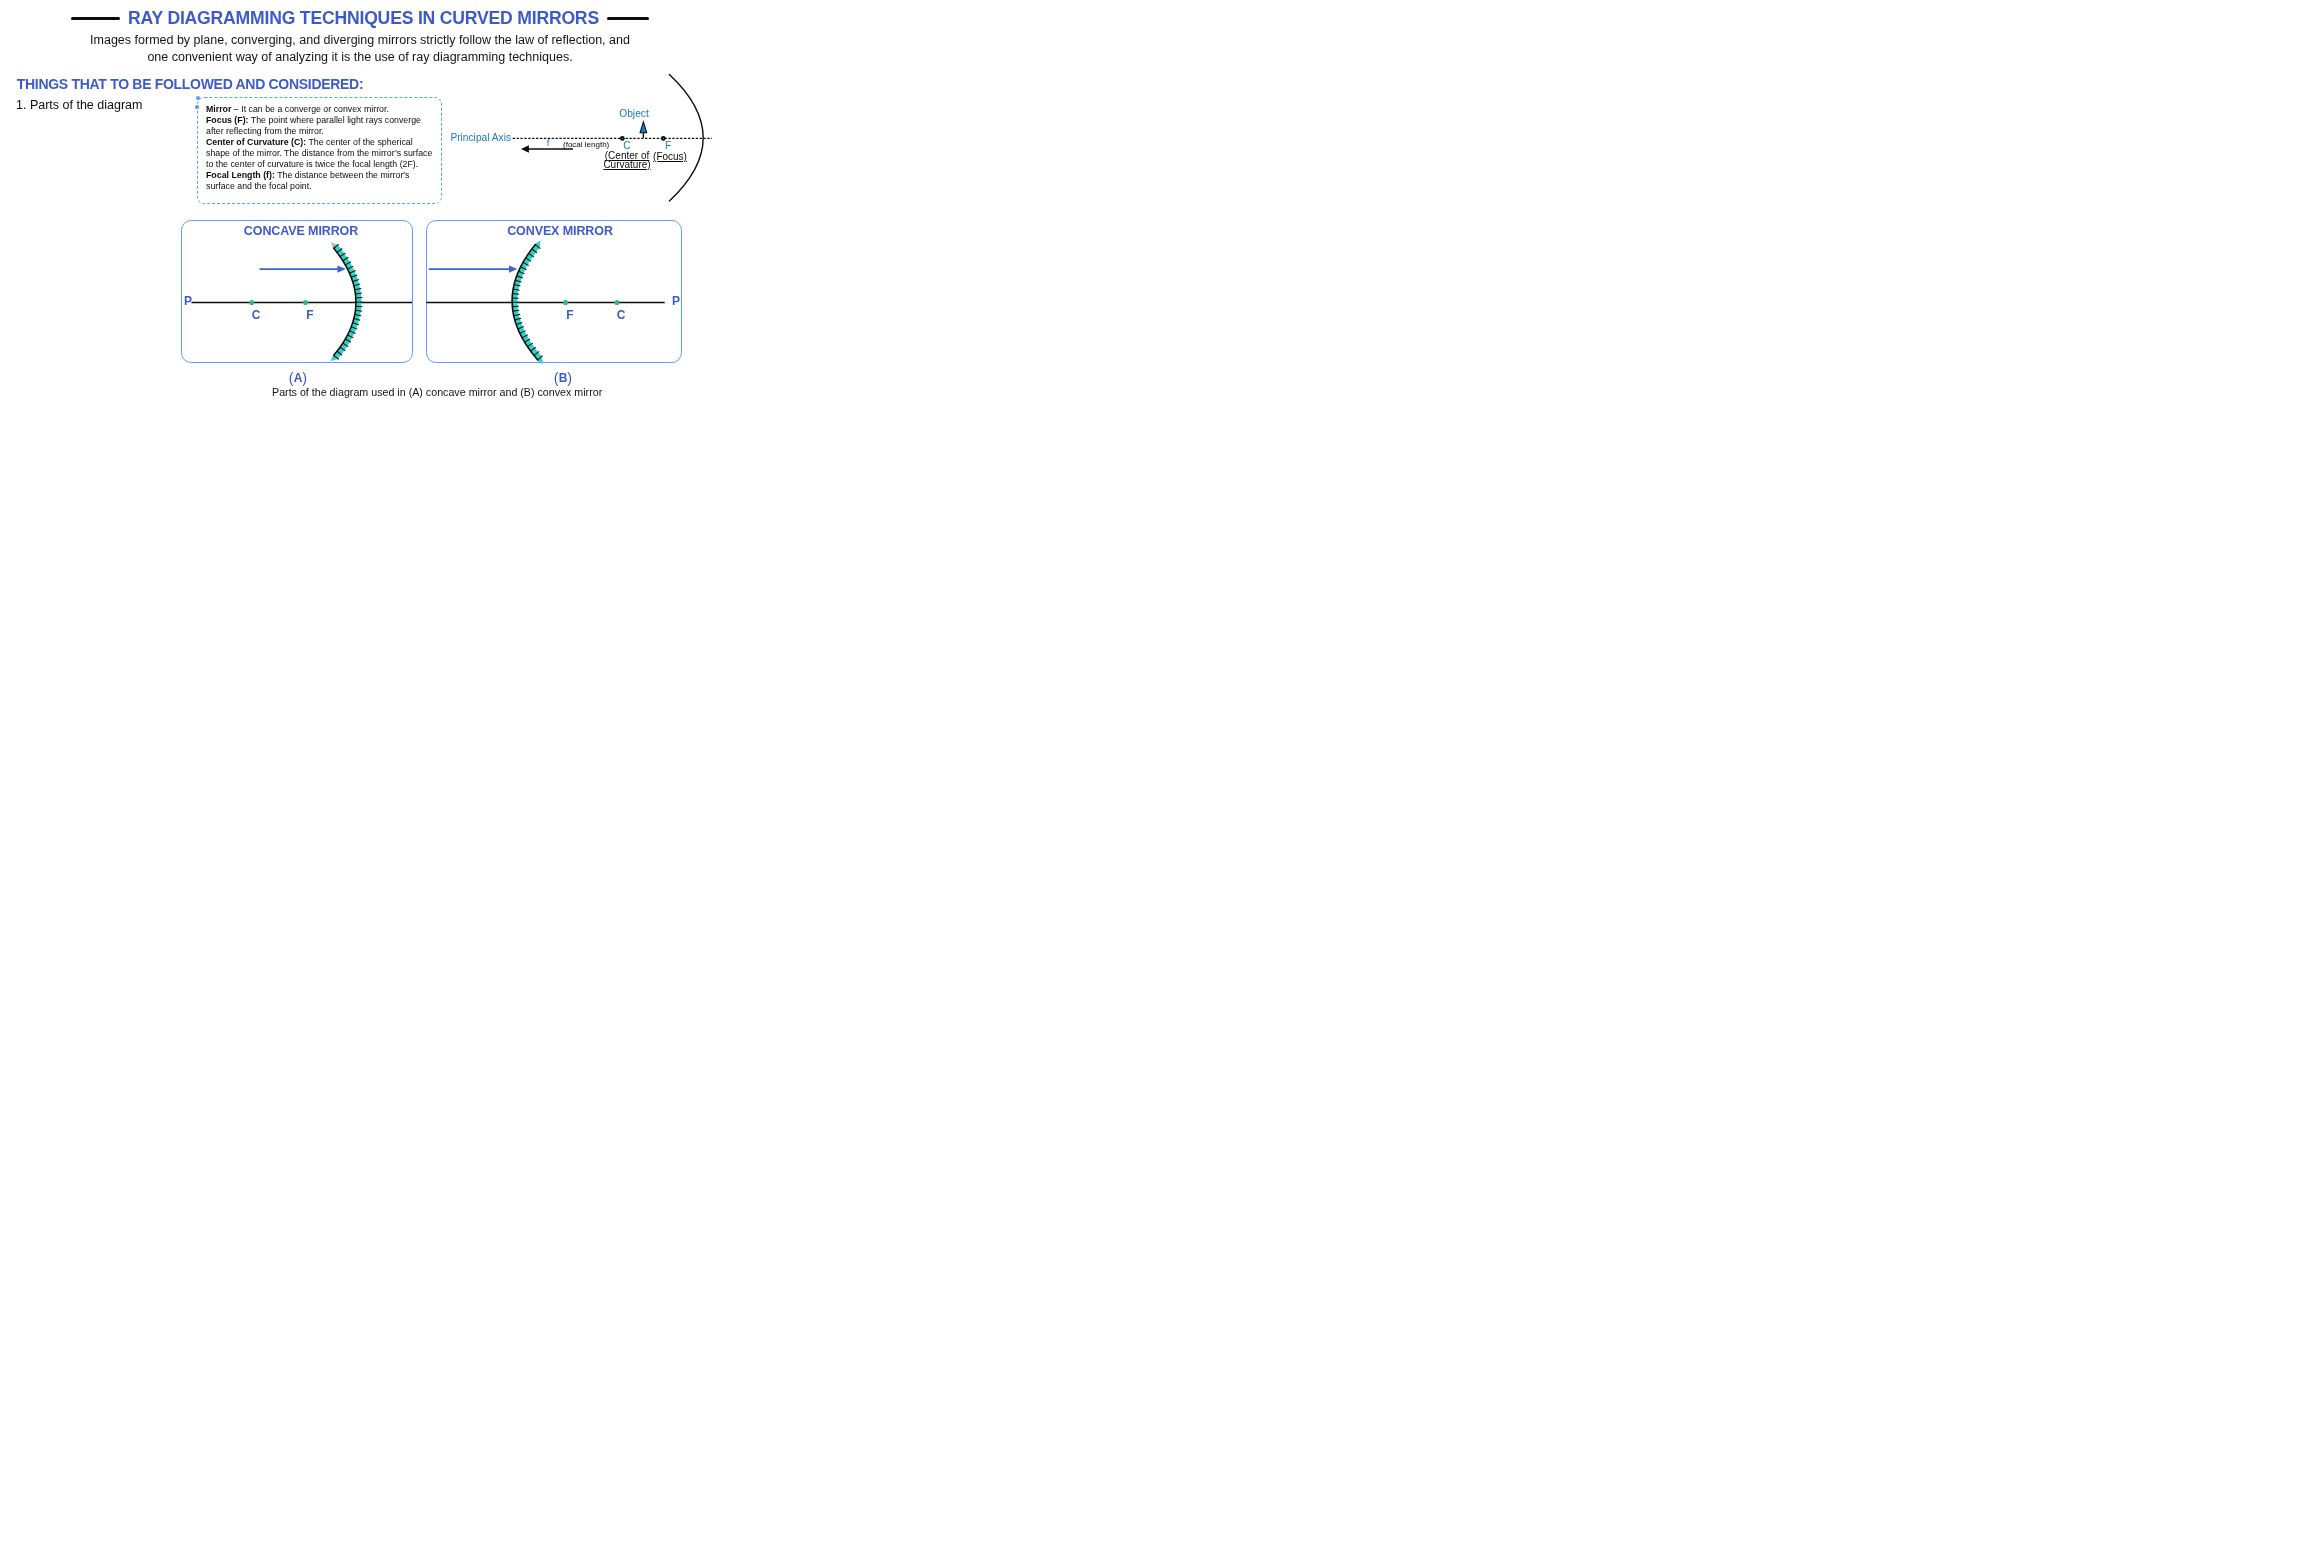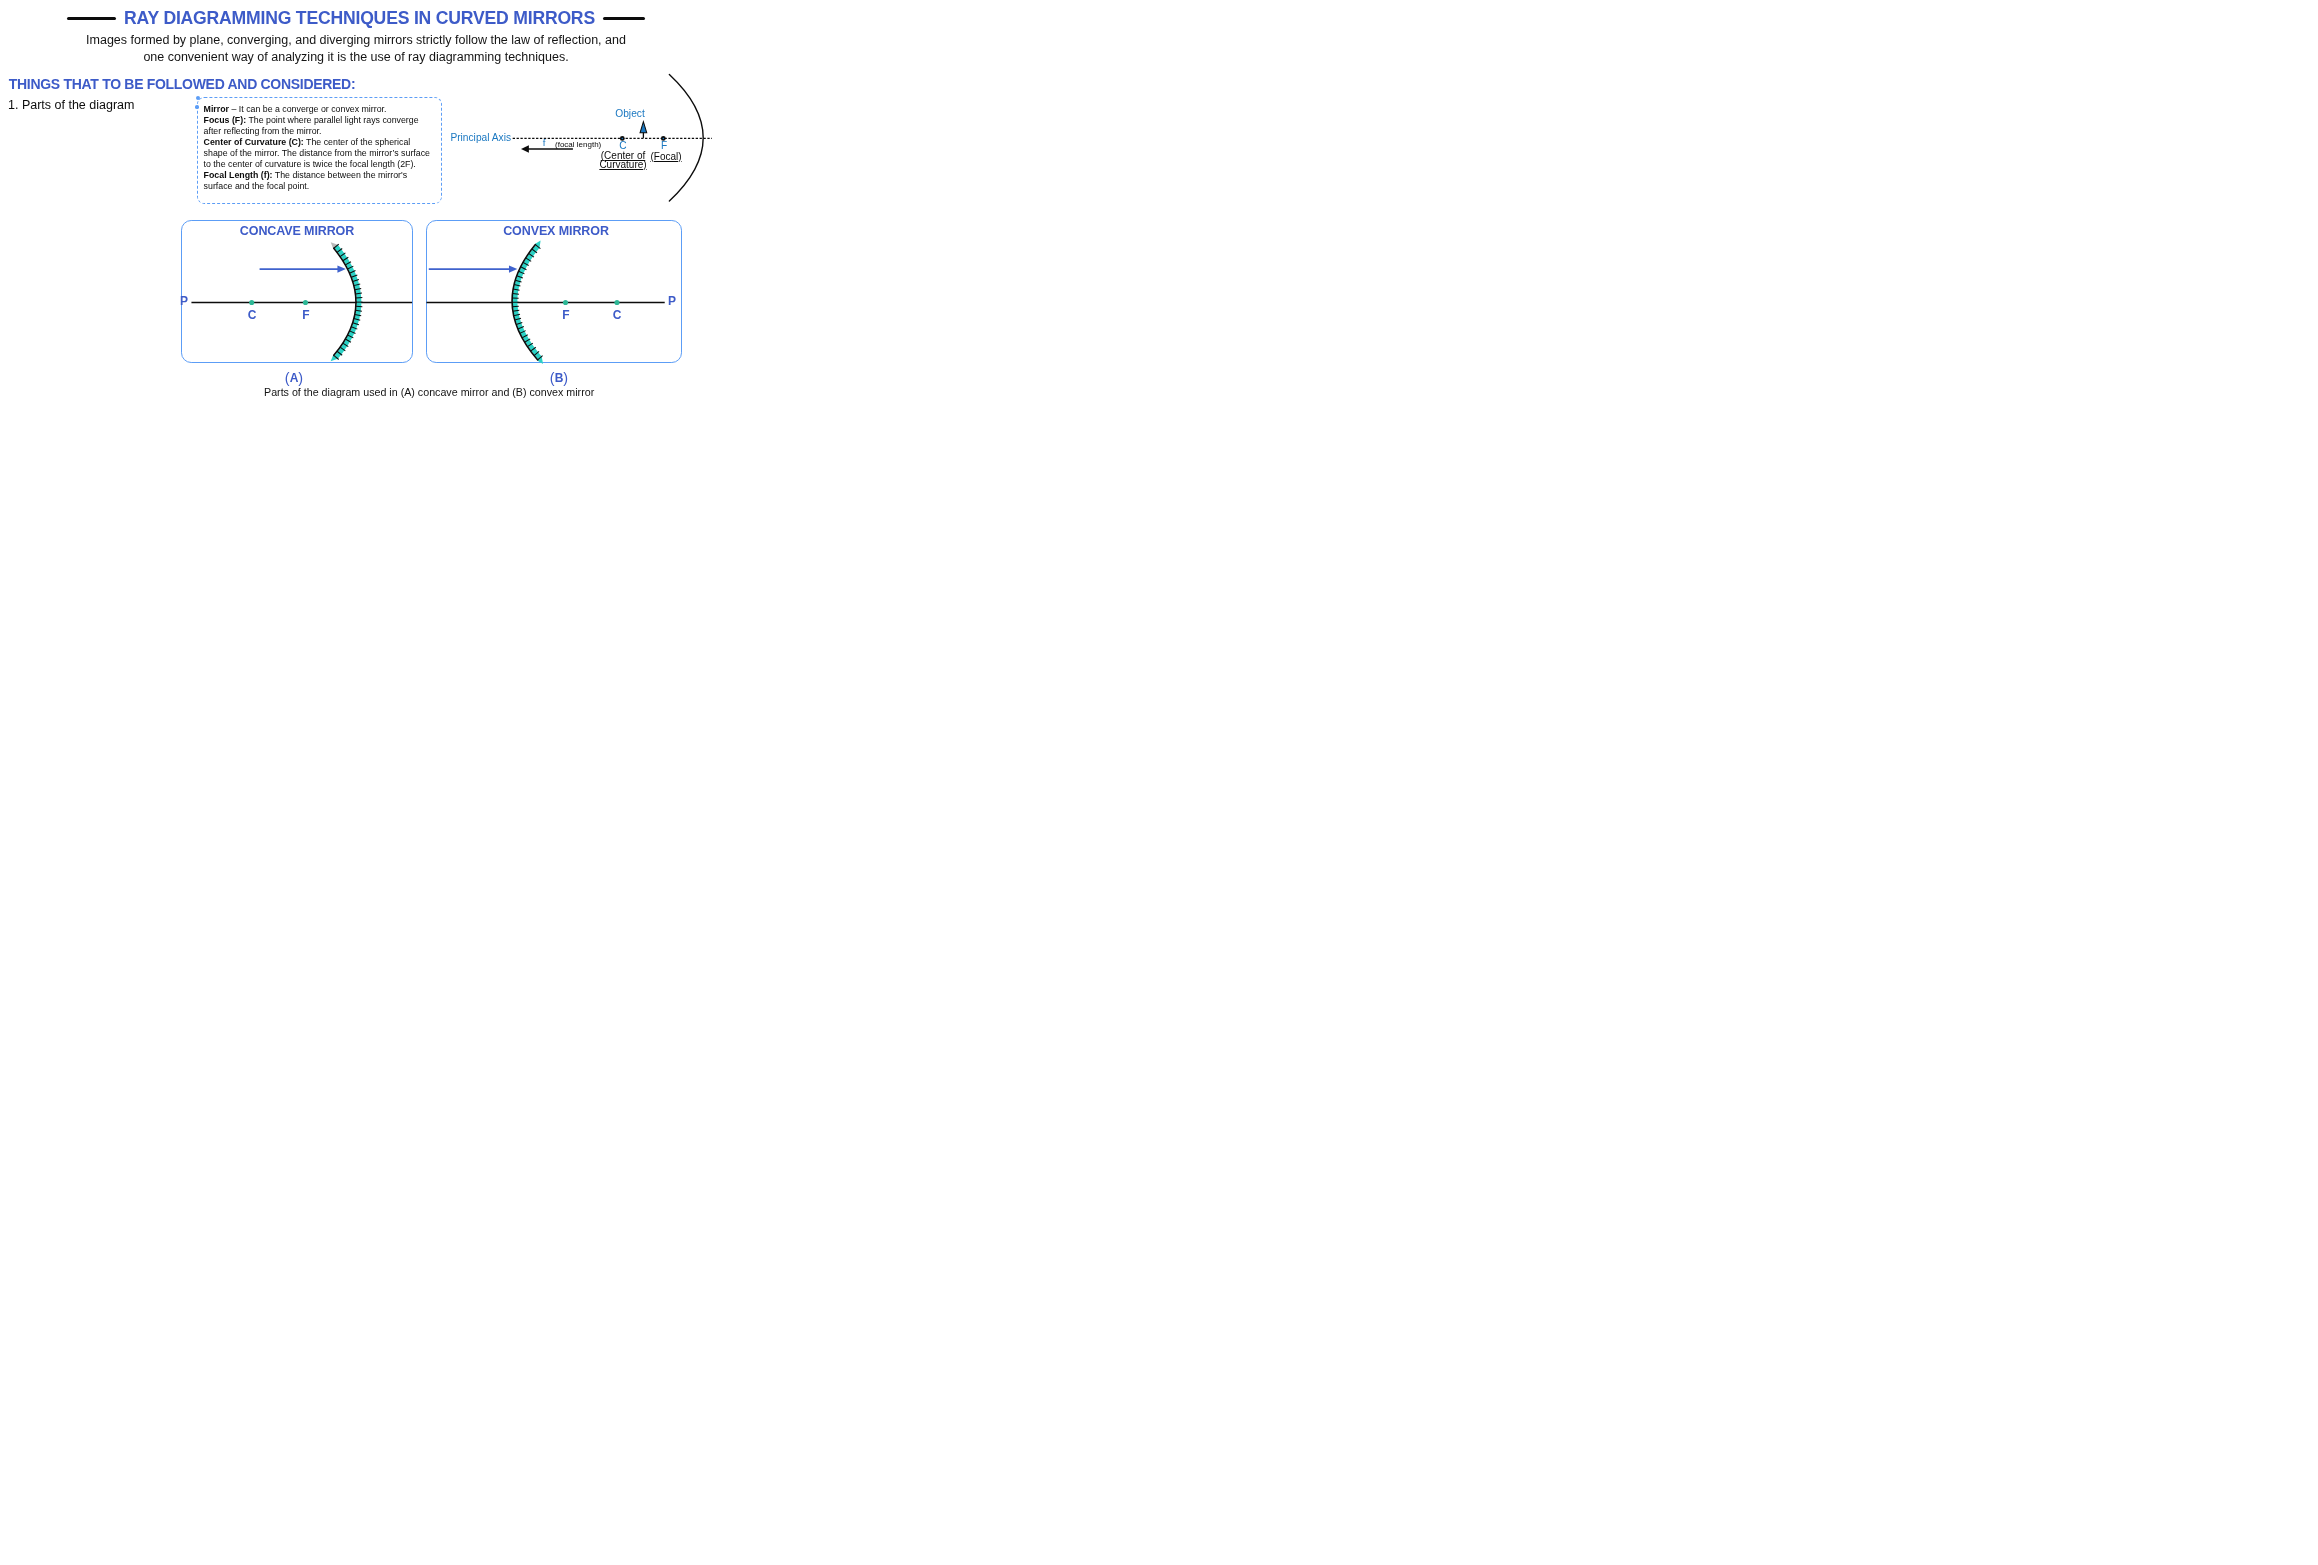--- a/index.html
+++ b/index.html
@@ -43,21 +43,21 @@
   
   .mirror-box{position:absolute; top:220px; height:143px; border:1.2px solid #5c9df6; border-radius:10.2px; box-sizing:border-box;}
   .box-a{left:181px; width:232px;}
   .box-b{left:426px; width:256px;}
   .box-title{top:225px; font-size:12.5px; font-weight:700; letter-spacing:-0.1px;}
   .pcf{font-size:12px; font-weight:700;}
   .tag{top:371px; font-size:12px; font-weight:800;}
   .tag .paren{font-weight:300; font-size:14.4px; vertical-align:-0.9px;}
   .caption{left:264px; top:387px; font-size:10.7px; font-weight:300; color:#141414;}
   svg.layer{position:absolute; left:0; top:0; z-index:1; pointer-events:none;}
-  .txt{z-index:2;}
+  .txt{z-index:2;padding-left:8px;}
 </style>
 </head>
 <body>
 
 <div class="stage">
 
   <svg class="layer" width="712" height="401" viewBox="0 0 1536 864">
 
     <line x1="1106" y1="298" x2="1540" y2="298" stroke="#0c0c0c" stroke-width="2.4" stroke-dasharray="5 3.4"></line>
 
@@ -177,21 +177,21 @@
   <div class="abs txt rgt azure lbl-principal">Principal Axis</div>
   <div class="abs txt ctr azure lbl-f">f</div>
   <div class="abs txt lbl-focal">(focal length)</div>
   <div class="abs txt ctr azure lbl-object">Object</div>
   <div class="abs txt ctr azure lbl-c-top">C</div>
   <div class="abs txt ctr cap-small lbl-ccap">
     <div>(Center of</div>
     <div>Curvature)</div>
   </div>
   <div class="abs txt ctr azure lbl-fpt-top">F</div>
-  <div class="abs txt ctr cap-small lbl-fcap">(Focal)</div>
+  <div class="abs txt ctr cap-small lbl-fcap">(Focus)</div>
 
   <div class="mirror-box box-a"></div>
   <div class="mirror-box box-b"></div>
 
   <div class="abs txt ctr royal box-title" style="left:297px;">CONCAVE MIRROR</div>
   <div class="abs txt ctr royal box-title" style="left:556px;">CONVEX MIRROR</div>
 
   <div class="abs txt ctr royal pcf" style="left:184px; top:295px;">P</div>
   <div class="abs txt ctr royal pcf" style="left:252px; top:309px;">C</div>
   <div class="abs txt ctr royal pcf" style="left:306px; top:309px;">F</div>

